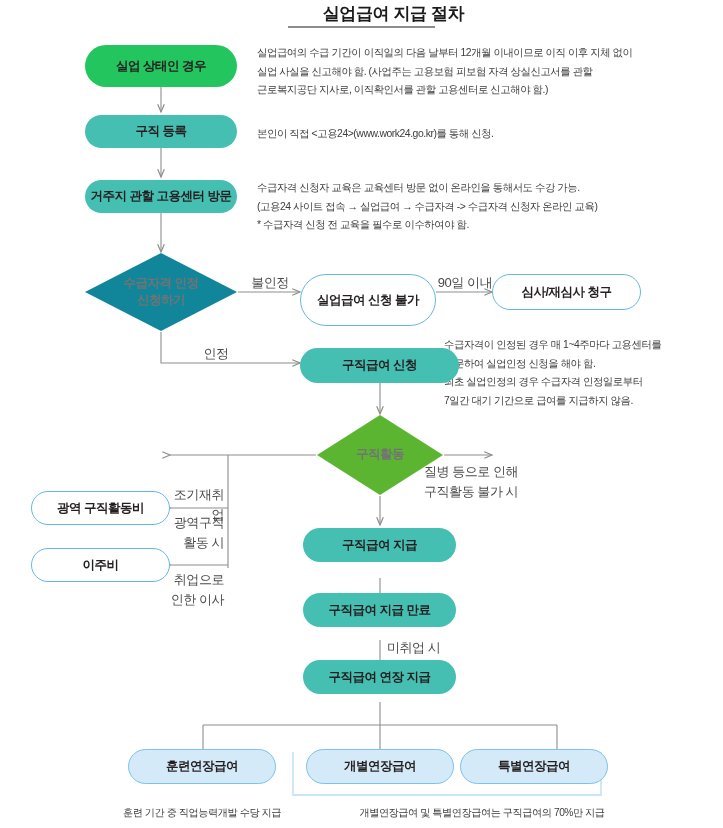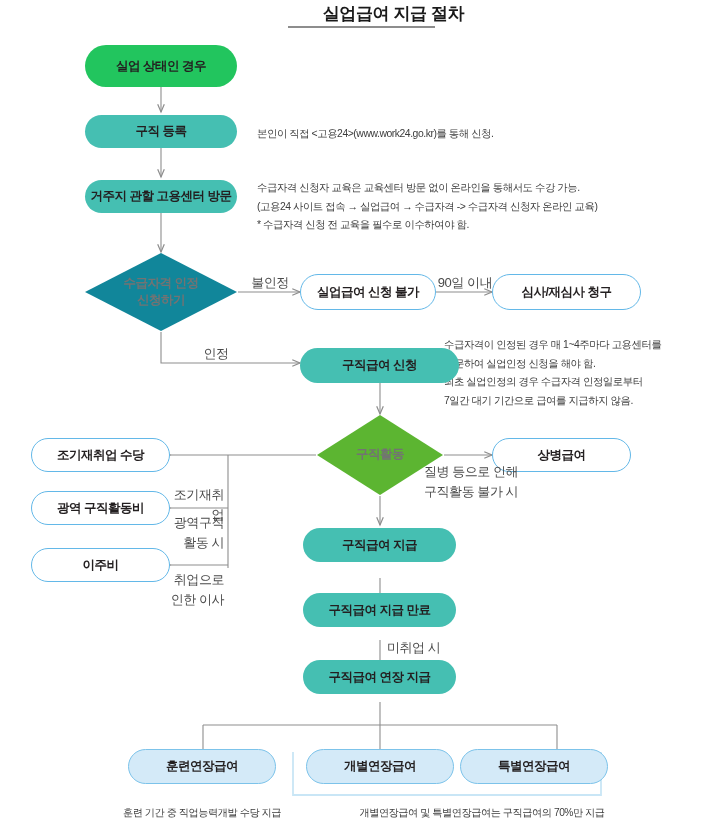--- a/index.html
+++ b/index.html
@@ -219,54 +219,48 @@
   </div>
 
   <div class="diamond" style="left:84px; top:252px; width:154px; height:80px;">
     <svg class="dshape" viewBox="0 0 154 80" preserveAspectRatio="none">
       <polygon points="77,1 153,40 77,79 1,40" fill="#11869a"></polygon>
     </svg>
     <span class="dlabel" style="white-space:pre-line;">수급자격 인정
 신청하기</span>
   </div>
 
-  <div class="node outline" style="left:300px; top:274px; width:136px; height:36px;justify-content:center;">
+  <div class="node outline" style="left:300px; top:274px; width:136px; height:52px;justify-content:center;">
     <span>실업급여 신청 불가</span>
   </div>
 
   <div class="node outline" style="left:492px; top:274px; width:149px; height:36px;">
     <span>심사/재심사 청구</span>
   </div>
 
   <div class="node teal" style="left:300px; top:348px; width:159px; height:35px;">
     <span>구직급여 신청</span>
   </div>
 
   <div class="diamond" style="left:316px; top:414px; width:128px; height:82px;">
     <svg class="dshape" viewBox="0 0 128 82" preserveAspectRatio="none">
       <polygon points="64,1 127,41 64,81 1,41" fill="#5cb531"></polygon>
     </svg>
     <span class="dlabel">구직활동</span>
   </div>
 
-  <div class="node outline" style="left:31px; top:438px; width:139px; height:34px;">
-    <span>조기재취업 수당</span>
-  </div>
 
   <div class="node outline" style="left:31px; top:491px; width:139px; height:34px;">
     <span>광역 구직활동비</span>
   </div>
 
   <div class="node outline" style="left:31px; top:548px; width:139px; height:34px;">
     <span>이주비</span>
   </div>
 
-  <div class="node outline" style="left:492px; top:438px; width:139px; height:34px;">
-    <span>상병급여</span>
-  </div>
 
   <div class="node teal" style="left:303px; top:528px; width:153px; height:34px;">
     <span>구직급여 지급</span>
   </div>
 
   <div class="node teal" style="left:303px; top:593px; width:153px; height:34px;">
     <span>구직급여 지급 만료</span>
   </div>
 
   <div class="node teal" style="left:303px; top:660px; width:153px; height:34px;">
@@ -278,20 +272,23 @@
   </div>
 
   <div class="node lightblue" style="left:306px; top:749px; width:148px; height:35px;">
     <span>개별연장급여</span>
   </div>
 
   <div class="node lightblue" style="left:460px; top:749px; width:148px; height:35px;">
     <span>특별연장급여</span>
   </div>
 
+  <div class="desc" style="left:257px; top:44px; width:462px;">실업급여의 수급 기간이 이직일의 다음 날부터 12개월 이내이므로 이직 이후 지체 없이
+실업 사실을 신고해야 함. (사업주는 고용보험 피보험 자격 상실신고서를 관할
+근로복지공단 지사로, 이직확인서를 관할 고용센터로 신고해야 함.)</div>
 
   <div class="desc" style="left:257px; top:125px; width:462px;">본인이 직접 &lt;고용24&gt;(www.work24.go.kr)를 통해 신청.</div>
 
   <div class="desc" style="left:257px; top:179px; width:462px;">수급자격 신청자 교육은 교육센터 방문 없이 온라인을 통해서도 수강 가능.
 (고용24 사이트 접속 → 실업급여 → 수급자격 -&gt; 수급자격 신청자 온라인 교육)
 * 수급자격 신청 전 교육을 필수로 이수하여야 함.</div>
 
   <div class="desc" style="left:444px; top:336px; width:279px;">수급자격이 인정된 경우 매 1~4주마다 고용센터를
 방문하여 실업인정 신청을 해야 함.
 최초 실업인정의 경우 수급자격 인정일로부터

